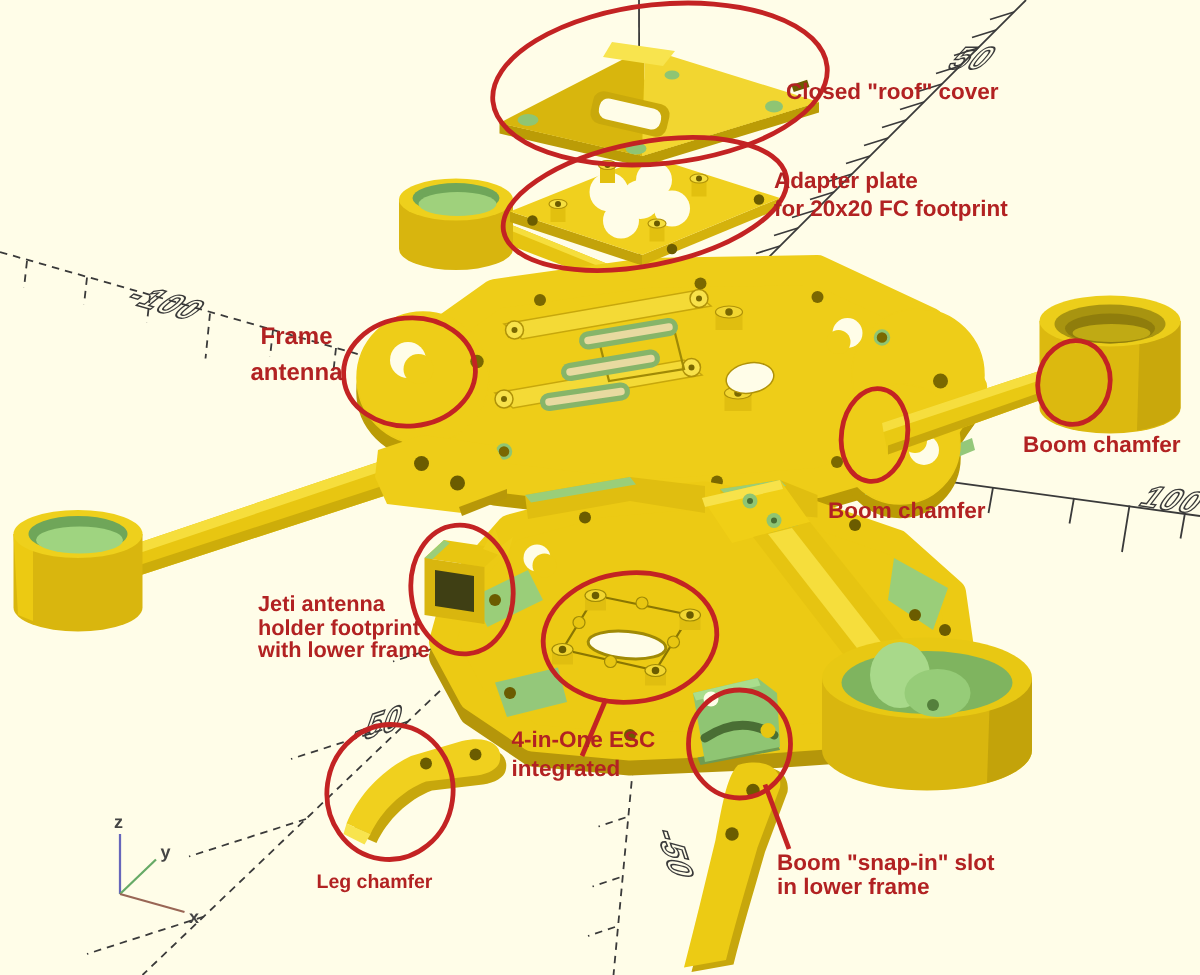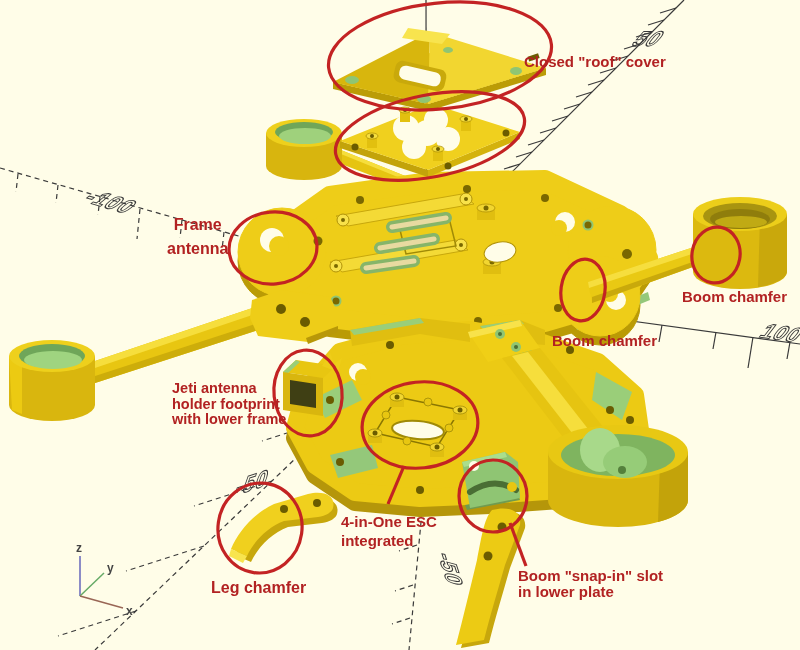--- a/index.html
+++ b/index.html
@@ -8,21 +8,21 @@
   .stage svg{position:absolute;left:0;top:0;}
   .ax{stroke:#3a3a3a;stroke-width:1.2;fill:none;}
   .dash{stroke-dasharray:5,4;}
   .axlabel{fill:none;stroke:#3a3a3a;stroke-width:1px;font-size:21px;font-weight:bold;
            letter-spacing:1px;font-family:"Liberation Sans",sans-serif;}
   .triadlabel{fill:#444;font-size:12px;font-weight:bold;}
   .callout{position:absolute;color:#b22222;font-weight:bold;font-size:15px;line-height:19px;
            white-space:nowrap;pointer-events:none;}
   .callout span{display:block;}
   .co-frame{font-size:16px;line-height:24px;text-align:center;}
-  .co-leg{font-size:16px;}
+  .co-leg{font-size:13px;}
   .co-tight{font-size:14.5px;line-height:15.5px;}
   .co-snap{font-size:15px;line-height:16px;}
   .redline{stroke:#c32323;stroke-width:3.2;fill:none;}
 </style>
 </head>
 <body>
 
 <div class="stage">
 <svg width="800" height="650" viewBox="0 0 800 650">
 
@@ -337,39 +337,43 @@
     <path class="redline" d="M404,466 L388,504"></path>
     <ellipse class="redline" cx="493" cy="496" rx="34" ry="36"></ellipse>
     <path class="redline" d="M510,523 L526,566"></path>
     <ellipse class="redline" cx="260" cy="528" rx="42" ry="45" transform="rotate(8 260 528)"></ellipse>
   </g>
 </svg>
 
 <div class="callout" style="left:524px;top:52px;">
   <span>Closed "roof" cover</span>
 </div>
+<div class="callout" style="left:516px;top:111px;">
+  <span>Adapter plate</span>
+  <span>for 20x20 FC footprint</span>
+</div>
 <div class="callout co-frame" style="left:167px;top:213px;">
   <span>Frame</span>
   <span>antenna</span>
 </div>
 <div class="callout" style="left:682px;top:287px;">
   <span>Boom chamfer</span>
 </div>
 <div class="callout" style="left:552px;top:331px;">
   <span>Boom chamfer</span>
 </div>
-<div class="callout co-tight" style="left:172px;top:381px;">
+<div class="callout co-tight" style="left:172px;top:396px;">
   <span>Jeti antenna</span>
   <span>holder footprint</span>
   <span>with lower frame</span>
 </div>
-<div class="callout" style="left:341px;top:512px;">
+<div class="callout" style="left:341px;top:484px;">
   <span>4-in-One ESC</span>
   <span>integrated</span>
 </div>
 <div class="callout co-leg" style="left:211px;top:578px;">
   <span>Leg chamfer</span>
 </div>
 <div class="callout co-snap" style="left:518px;top:568px;">
   <span>Boom "snap-in" slot</span>
-  <span>in lower plate</span>
+  <span>in lower frame</span>
 </div>
 </div>
 
 </body></html>

